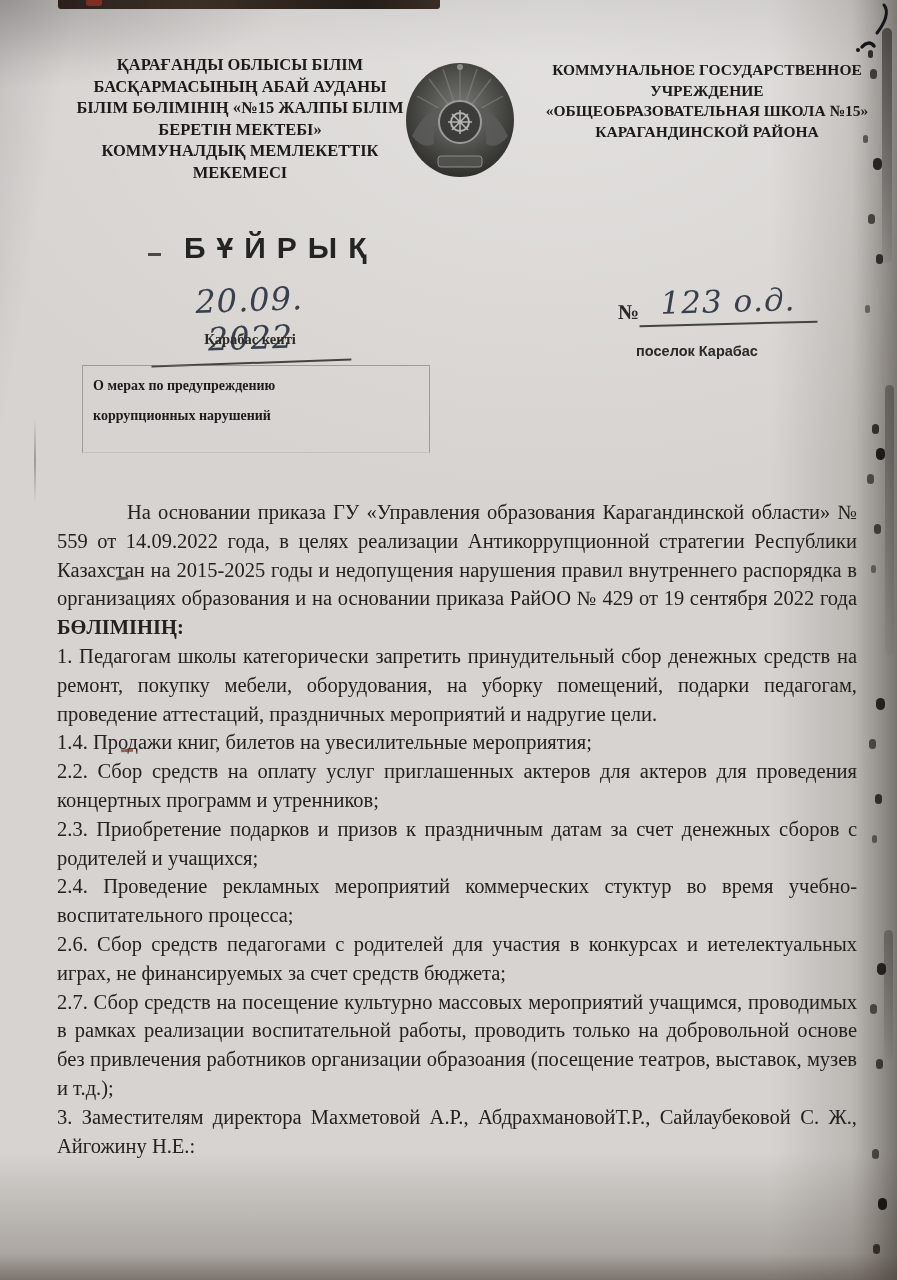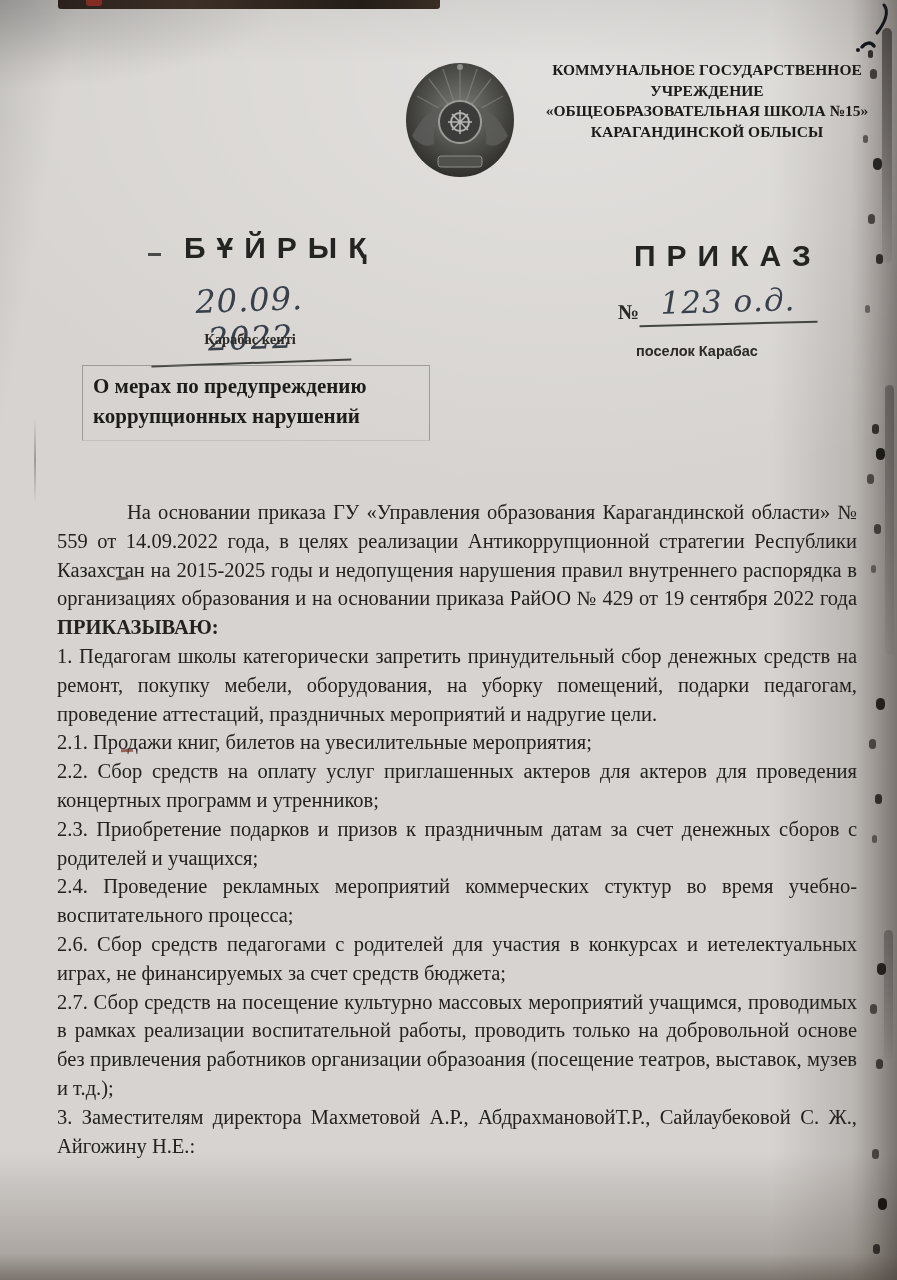--- a/index.html
+++ b/index.html
@@ -30,23 +30,23 @@
     font-size:32px;border-bottom:2px solid #44443f;padding-bottom:5px;transform:rotate(-2deg);}
   .place{position:absolute;font-family:"Liberation Sans",sans-serif;font-weight:bold;
     font-size:14.5px;color:#2b2a28;text-align:center;}
   .place-kk{left:150px;top:331px;width:200px;font-family:Liberation Serif, serif;}
   .num-line{position:absolute;left:618px;top:283px;white-space:nowrap;}
   .num-sign{font-size:21px;font-weight:bold;color:#2b2a28;vertical-align:bottom;}
   .num-value{display:inline-block;width:178px;text-align:center;font-size:31px;
     border-bottom:2px solid #44443f;padding-bottom:4px;transform:rotate(-1.5deg);}
   .place-ru{left:608px;top:343px;width:178px;}
   
-  .subject-box{position:absolute;left:82px;top:365px;width:326px;padding:5px 10px 9px 10px;
+  .subject-box{position:absolute;left:82px;top:365px;width:326px;padding:5px 10px 21px 10px;
     border:1px solid rgba(112,109,104,0.55);border-bottom-color:rgba(112,109,104,0.18);
-    font-weight:bold;font-size:21px;line-height:30px;color:#1d1c1a;}
+    font-weight:bold;font-size:14px;line-height:30px;color:#1d1c1a;}
   
   .body-block{position:absolute;left:57px;top:498px;width:800px;
     font-size:20.5px;line-height:28.8px;color:#23221f;text-align:justify;}
   .body-block p{margin:0;}
   .intro{text-indent:70px;}
   
   .top-edge{position:absolute;left:58px;top:0;width:382px;height:9px;
     background:linear-gradient(to right,#2a211c,#3c2f27 35%,#241d18 80%,#3a2e26);
     border-radius:0 0 3px 3px;}
   .red-mark{position:absolute;left:86px;top:0;width:16px;height:6px;
@@ -79,20 +79,28 @@
     background:linear-gradient(to bottom, rgba(90,85,78,0), rgba(90,85,78,0.45), rgba(90,85,78,0));}
   .bottom-shade{position:absolute;left:0;bottom:0;width:100%;height:26px;
     background:linear-gradient(to bottom, rgba(0,0,0,0), rgba(70,60,51,0.40));}
 </style>
 </head>
 <body>
 
 <div class="photo">
   <div class="paper">
 
+    <div class="org left">
+      <div class="org-line">ҚАРАҒАНДЫ ОБЛЫСЫ БІЛІМ</div>
+      <div class="org-line">БАСҚАРМАСЫНЫҢ АБАЙ АУДАНЫ</div>
+      <div class="org-line">БІЛІМ БӨЛІМІНІҢ «№15 ЖАЛПЫ БІЛІМ</div>
+      <div class="org-line">БЕРЕТІН  МЕКТЕБІ»</div>
+      <div class="org-line">КОММУНАЛДЫҚ МЕМЛЕКЕТТІК</div>
+      <div class="org-line">МЕКЕМЕСІ</div>
+    </div>
 
     <div class="emblem">
       <svg width="124" height="130" viewBox="0 0 124 130" xmlns="http://www.w3.org/2000/svg">
         <defs>
           <radialGradient id="embG" cx="0.5" cy="0.42" r="0.68">
             <stop offset="0" stop-color="#7c7c79"></stop>
             <stop offset="0.5" stop-color="#4e4e4b"></stop>
             <stop offset="1" stop-color="#23221f"></stop>
           </radialGradient>
         </defs>
@@ -113,44 +121,43 @@
         <path d="M54 58 L70 74 M70 58 L54 74 M62 54 L62 78 M50 66 L74 66" stroke="#b5b5b2" stroke-width="1.6"></path>
         <rect x="40" y="100" width="44" height="11" rx="3" fill="#50504d" stroke="#8d8d8a"></rect>
         <circle cx="62" cy="11" r="3" fill="#8d8d8a"></circle>
       </svg>
     </div>
 
     <div class="org right">
       <div class="org-line">КОММУНАЛЬНОЕ ГОСУДАРСТВЕННОЕ</div>
       <div class="org-line">УЧРЕЖДЕНИЕ</div>
       <div class="org-line">«ОБЩЕОБРАЗОВАТЕЛЬНАЯ ШКОЛА №15»</div>
-      <div class="org-line">КАРАГАНДИНСКОЙ ОБЛЫСЫ</div>
+      <div class="org-line">КАРАГАНДИНСКОЙ РАЙОНА</div>
     </div>
 
     <div class="small-dash"></div>
     <div class="order-title kk-title">БҰЙРЫҚ</div>
-    <div class="order-title ru-title">ПРИКАЗ</div>
 
     <div class="hw date-value">20.09. 2022</div>
     <div class="place place-kk">Қарабас кенті</div>
 
     <div class="num-line">
       <span class="num-sign">№</span><span class="hw num-value">123  о.д.</span>
     </div>
     <div class="place place-ru">поселок Карабас</div>
 
     <div class="subject-box">
       <div>О мерах по предупреждению</div>
       <div>коррупционных нарушений</div>
     </div>
 
     <div class="body-block">
-      <p class="intro"><span>На основании приказа ГУ «Управления образования Карагандинской области» № 559 от 14.09.2022 года, в целях реализации Антикоррупционной стратегии Республики Казахстан на 2015-2025 годы и недопущения нарушения правил внутреннего распорядка в организациях образования и на основании приказа РайОО № 429 от 19 сентября 2022 года</span> <b>ПРИКАЗЫВАЮ:</b></p>
+      <p class="intro"><span>На основании приказа ГУ «Управления образования Карагандинской области» № 559 от 14.09.2022 года, в целях реализации Антикоррупционной стратегии Республики Казахстан на 2015-2025 годы и недопущения нарушения правил внутреннего распорядка в организациях образования и на основании приказа РайОО № 429 от 19 сентября 2022 года</span> <b>БӨЛІМІНІҢ:</b></p>
       <p>1. Педагогам школы категорически запретить принудительный сбор денежных средств на ремонт, покупку мебели, оборудования, на уборку помещений, подарки педагогам, проведение аттестаций, праздничных мероприятий и надругие цели.</p>
-      <p>2.1. Продажи книг, билетов на увесилительные мероприятия;</p>
+      <p>1.4. Продажи книг, билетов на увесилительные мероприятия;</p>
       <p>2.2. Сбор средств на оплату услуг приглашенных актеров для актеров для проведения концертных программ и утренников;</p>
       <p>2.3. Приобретение подарков и призов к праздничным датам за счет денежных сборов с родителей и учащихся;</p>
       <p>2.4. Проведение рекламных мероприятий коммерческих стуктур во время учебно-воспитательного процесса;</p>
       <p>2.6. Сбор средств педагогами с родителей для участия в конкурсах и иетелектуальных играх, не финансируемых за счет средств бюджета;</p>
       <p>2.7. Сбор средств на посещение культурно массовых мероприятий учащимся, проводимых в рамках реализации воспитательной работы, проводить только на добровольной основе без привлечения работников организации образоания (посещение театров, выставок, музев и т.д.);</p>
       <p>3. Заместителям директора Махметовой А.Р., АбдрахмановойТ.Р., Сайлаубековой С. Ж., Айгожину Н.Е.:</p>
     </div>
   </div>
 
   <div class="top-edge"></div>

